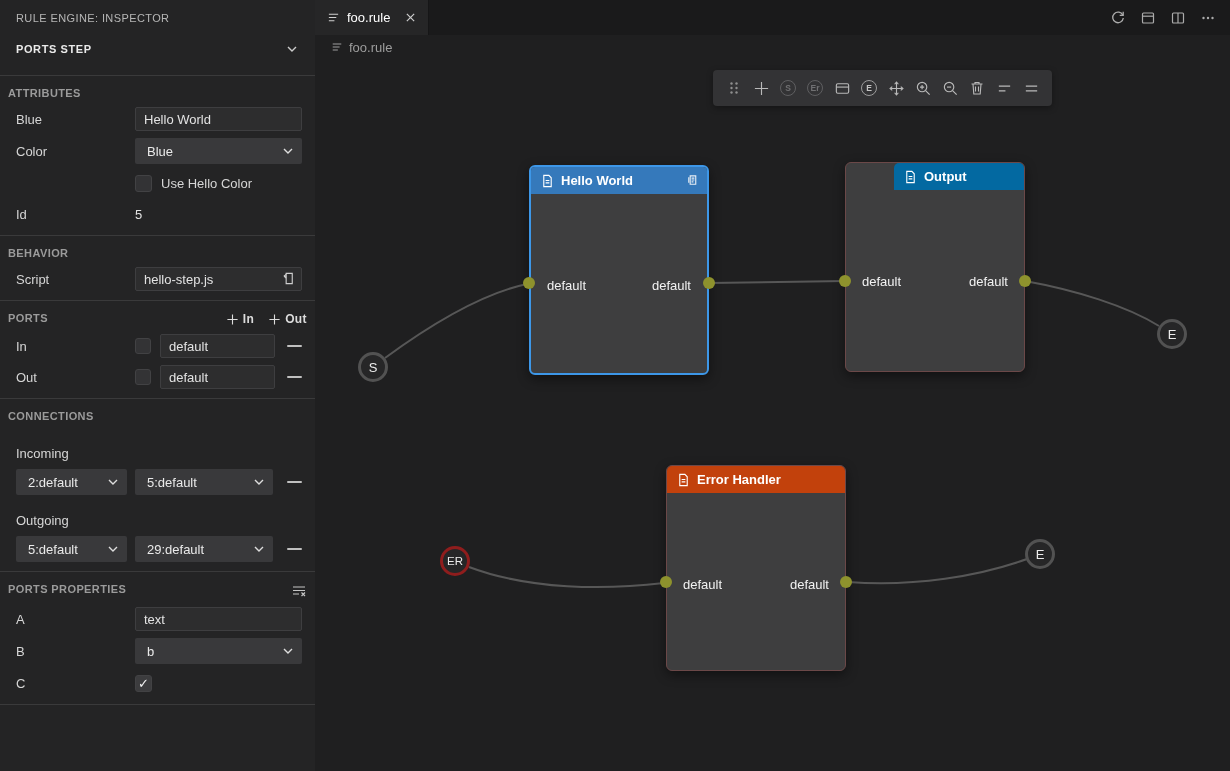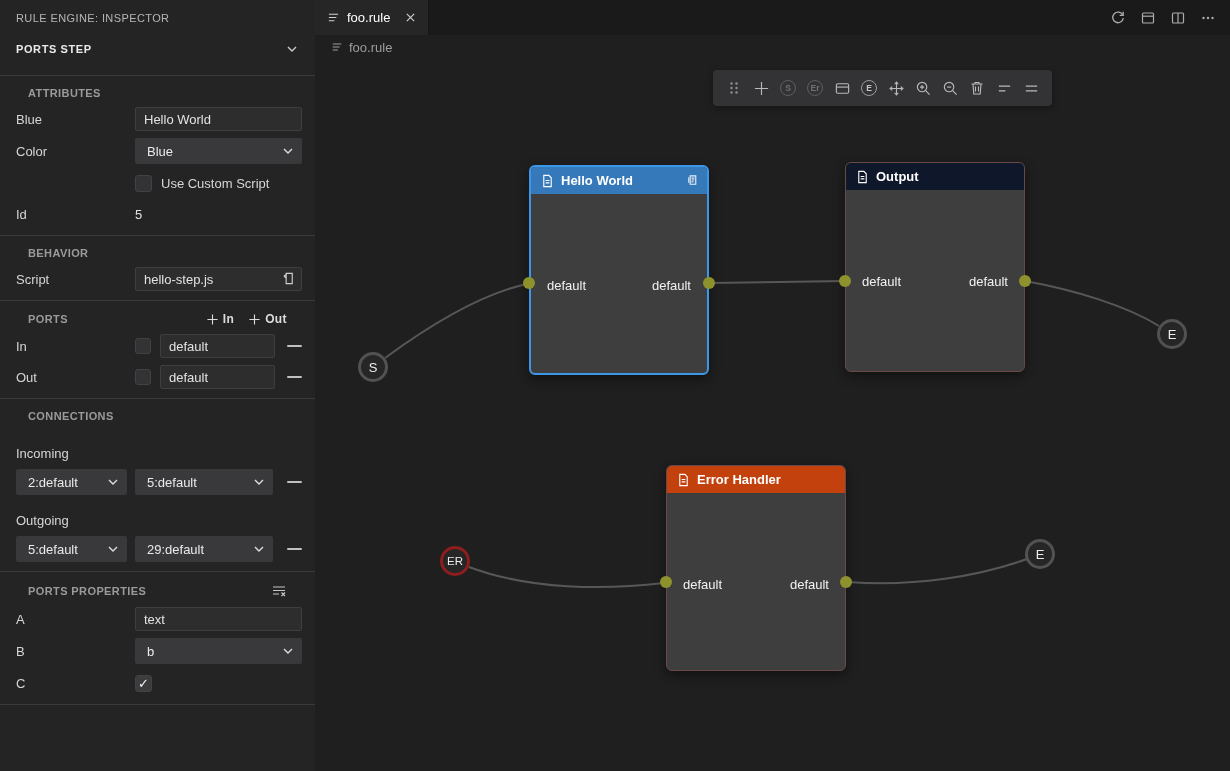--- a/index.html
+++ b/index.html
@@ -6,21 +6,21 @@
   html,body { width:1230px; height:771px; background:#1f1f20; font-family:"Liberation Sans", sans-serif; overflow:hidden; }
   .app { position:relative; width:1230px; height:771px; display:flex; }
 
   
   .sidebar { width:315px; height:771px; background:#242425; color:#d4d4d4; flex:none; position:relative; }
   .sb-title { padding:12px 16px 4px; font-size:11px; letter-spacing:.4px; color:#b6b6b6; }
   .sb-section-head { display:flex; align-items:center; padding:14px 16px 10px; cursor:pointer; }
   .sb-section-head .txt { font-size:11px; font-weight:bold; letter-spacing:.6px; color:#eaeaea; }
   .sb-section-head .sp { flex:1; }
   .divider { border-top:1px solid #3a3a3b; margin:9px 0; }
-  .group-head { display:flex; align-items:center; padding:2px 28px 8px; font-size:11px; font-weight:bold; letter-spacing:.4px; color:#9b9b9b; }
+  .group-head { display:flex; align-items:flex-start; padding:2px 8px 8px; font-size:11px; font-weight:bold; letter-spacing:.4px; color:#9b9b9b; }
   .group-head .sp { flex:1; }
   .row { display:flex; align-items:center; margin:0 13px 7px 16px; min-height:24px; }
   .row .lbl { width:119px; flex:none; font-size:13px; color:#d6d6d6; }
   .ipt { height:24px; background:#2d2d2e; border:1px solid #3e3e40; border-radius:2px; color:#e3e3e3; font-size:13px; font-family:"Liberation Sans",sans-serif; padding:0 8px; outline:none; }
   .ipt.grow { flex:1; min-width:0; }
   .sel { height:26px; background:#39393b; border:none; border-radius:2px; color:#eaeaea; font-size:13px; display:flex; align-items:center; padding:0 8px 0 12px; cursor:pointer; }
   .sel.grow { flex:1; }
   .sel .val { flex:1; white-space:nowrap; overflow:hidden; }
   .chk { width:17px; height:17px; background:#333335; border:1px solid #424244; border-radius:3px; flex:none; display:flex; align-items:center; justify-content:center; color:#f2f2f2; font-size:13px; cursor:pointer; }
   .dash-btn { width:16px; height:16px; display:flex; align-items:center; justify-content:center; cursor:pointer; flex:none; }
@@ -53,21 +53,21 @@
   .gt-item.dim .gt-circle { border-color:#5f5f61; color:#707072; }
   .gt-grip { cursor:grab; }
 
   
   .gnode { position:absolute; z-index:2; width:180px; border-radius:6px; background:#3e3e3f; box-shadow:0 4px 12px rgba(0,0,0,.45); border:1px solid #6b4848; }
   .gnode.selected { border:2px solid #3d97e8; }
   .gnode .nhead { height:27px; display:flex; align-items:center; gap:7px; padding:0 8px 0 10px; border-radius:5px 5px 0 0; }
   .gnode.selected .nhead { border-radius:4px 4px 0 0; }
   .nhead .ntitle { font-size:13px; font-weight:bold; color:#ffffff; flex:1; white-space:nowrap; overflow:hidden; }
   .nhead.h-blue { background:#3579bb; }
-  .nhead.h-green { background:#0f172a; }
+  .nhead.h-green { background:#0369a1;margin-left:48px; }
   .nhead.h-orange { background:#c2410c; }
   .ports-row { position:absolute; left:0; right:0; top:106px; height:24px; display:flex; align-items:center; justify-content:space-between; padding:0 16px; }
   .ports-row .p-lbl { font-size:13px; color:#f2f2f2; }
   .pdot { position:absolute; z-index:3; width:12px; height:12px; border-radius:50%; background:#8e922d; cursor:crosshair; }
 
   
   .terminal { position:absolute; z-index:2; width:30px; height:30px; border-radius:50%; background:#262627; border:3px solid #525252; color:#ececec; font-size:13px; display:flex; align-items:center; justify-content:center; cursor:grab; }
   .terminal.error { border-color:#8f1d1d; font-size:11.5px; }
 </style>
 </head>
@@ -98,21 +98,21 @@
       <span class="lbl">Color</span>
       <div class="sel grow">
         <span class="val">Blue</span>
         <svg class="ic" width="12" height="12" viewBox="0 0 12 12" fill="none" stroke="#dddddd" stroke-width="1.4">
             <polyline points="2,4 6,8 10,4"></polyline>
           </svg>
       </div>
     </div>
     <div class="row" style="margin-left:135px">
       <span class="chk"></span>
-      <span style="margin-left:9px;font-size:13px;color:#d6d6d6">Use Custom Script</span>
+      <span style="margin-left:9px;font-size:13px;color:#d6d6d6">Use Hello Color</span>
     </div>
     <div class="row">
       <span class="lbl">Id</span>
       <span class="id-val">5</span>
     </div>
     <div class="divider"></div>
 
     <div class="group-head">
         <span>BEHAVIOR</span>
       </div>

